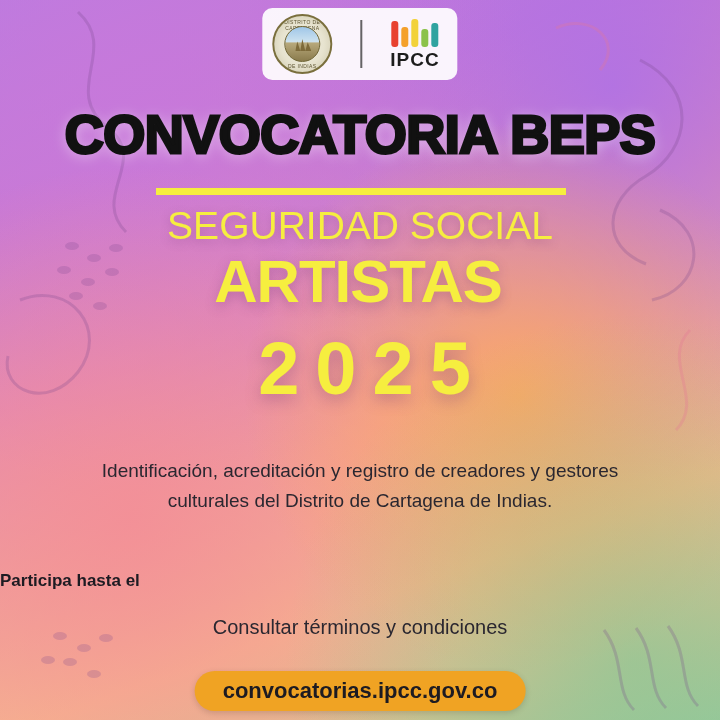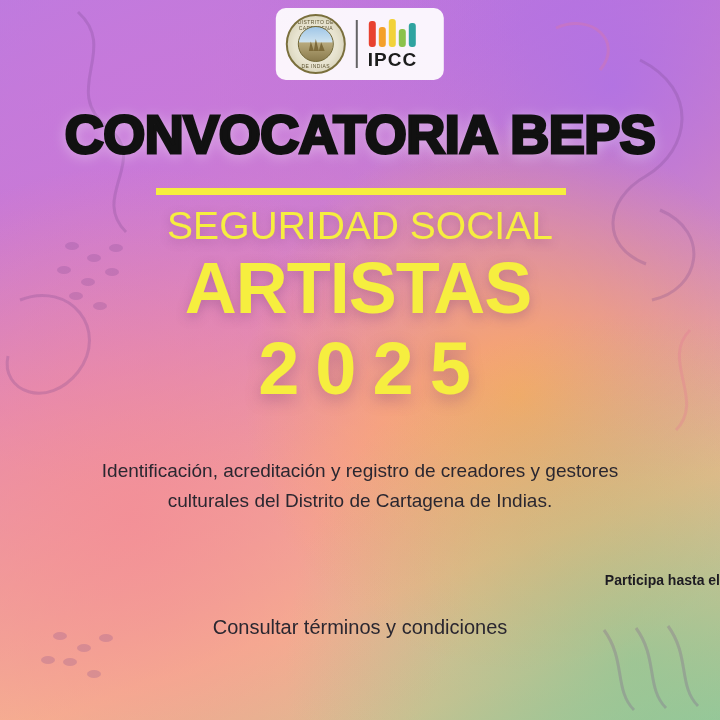--- a/index.html
+++ b/index.html
@@ -22,22 +22,22 @@
   }
   .blobs { position: absolute; inset: 0; pointer-events: none; }
 
   
   .logo-bar {
     position: absolute; top: 8px; left: 50%;
     transform: translateX(-50%);
     display: flex; align-items: center;
     background: rgba(255,255,255,0.92);
     border-radius: 10px;
-    padding: 6px 27px 6px 10px;
-    gap: 10px;
+    padding: 6px 18px 6px 10px;
+    gap: 28px;
   }
   .crest {
     width: 60px; height: 60px; border-radius: 50%;
     background:
       radial-gradient(circle at 50% 50%, #f2f0e4 0%, #e7e3cf 55%, #c9c3a5 100%);
     border: 2px solid #7a6f3d;
     position: relative; overflow: hidden;
     display: flex; align-items: center; justify-content: center;
   }
   .crest .ring-text {
@@ -88,43 +88,43 @@
   .title-sub {
     position: absolute; top: 204px; left: 0; right: 0;
     text-align: center;
     font-size: 39px; font-weight: 400; color: #f6ee3f;
     letter-spacing: 0px;
     text-shadow: 0 3px 10px rgba(120,60,120,0.35);
   }
   .title-big {
     position: absolute; top: 252px; left: 0; right: 4px;
     text-align: center;
-    font-size: 72px; font-weight: 800; color: #f6ee3f;
+    font-size: 60px; font-weight: 800; color: #f6ee3f;
     letter-spacing: -1px; line-height: 1;
     text-shadow: 0 4px 12px rgba(120,60,120,0.35);
   }
   .title-year {
     position: absolute; top: 332px; left: 0; right: 0;
     text-align: center;
     font-size: 74px; font-weight: 800; color: #f6ee3f;
     letter-spacing: 16px; line-height: 1;
     text-shadow: 0 5px 16px rgba(120,60,120,0.40);
     padding-left: 25px;
   }
 
   
   .desc {
     position: absolute; top: 456px; left: 60px; right: 60px;
     text-align: center; color: #2a2730;
     font-size: 19px; line-height: 30px;
   }
   .participa {
     position: absolute; top: 566px; left: 0; right: 0;
-    text-align: right; color: #1d1b22;
-    font-size: 14px; font-weight: bold; line-height: 29px;
+    text-align: left; color: #1d1b22;
+    font-size: 17px; font-weight: bold; line-height: 29px;
   }
   .terms {
     position: absolute; top: 616px; left: 0; right: 0;
     text-align: center; color: #2a2730; font-size: 20px;
   }
   .url-pill {
     position: absolute; top: 671px; left: 50%;
     transform: translateX(-50%);
     background: #f0a323;
     color: #1d1b22;
@@ -196,14 +196,15 @@
   <div class="rule top"></div>
   <div class="title-sub">SEGURIDAD SOCIAL</div>
   <div class="title-big">ARTISTAS</div>
   <div class="title-year">2025</div>
 
   <div class="desc">Identificación, acreditación y registro de creadores y gestores culturales del Distrito de Cartagena de Indias.</div>
   <div class="participa">
     <div>Participa hasta el</div>
   </div>
   <div class="terms">Consultar términos y condiciones</div>
+  <div class="url-pill">convocatorias.ipcc.gov.co</div>
 
 </div>
 
 </body></html>

